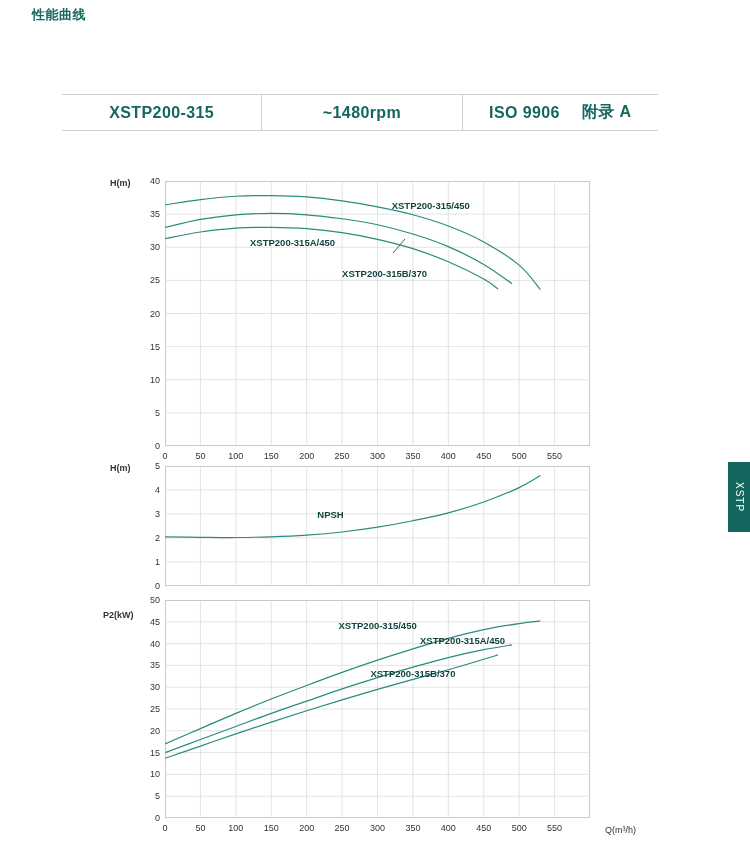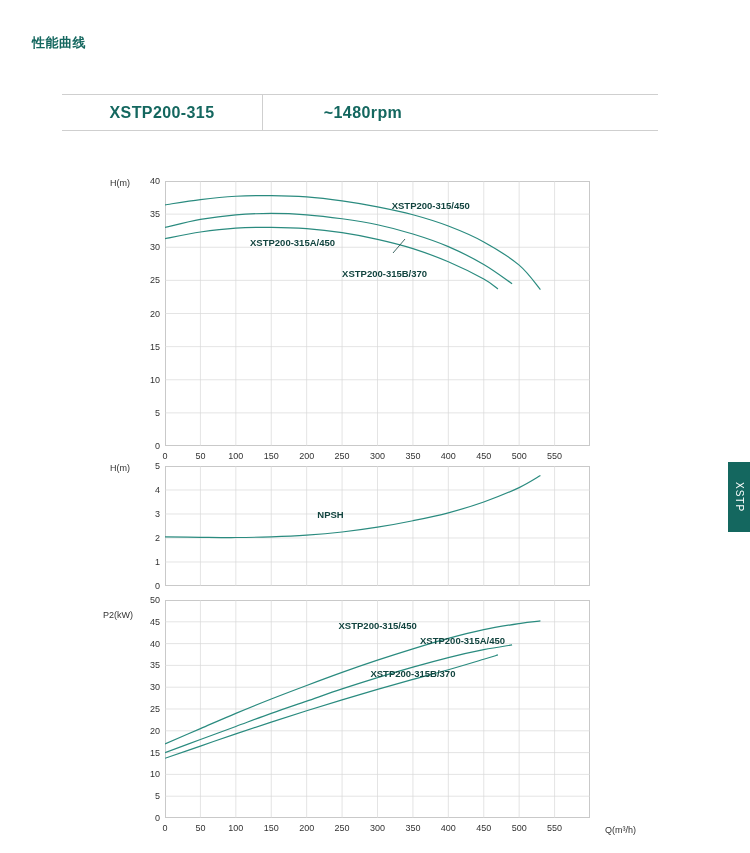--- a/index.html
+++ b/index.html
@@ -5,21 +5,21 @@
   html,body{margin:0;padding:0;}
   body{
     width:750px;height:853px;
     background:#ffffff;
     font-family:"Liberation Sans", sans-serif;
     color:#14675f;
     position:relative;
     overflow:hidden;
   }
   .page-title{
-    position:absolute;left:32px;top:34px;
+    position:absolute;left:32px;top:6px;
     font-size:13px;font-weight:bold;color:#14675f;
     letter-spacing:0.5px;
   }
   
   .hdr{
     position:absolute;left:62px;top:94px;width:596px;height:35px;
     border-top:1px solid #cfcfcf;border-bottom:1px solid #cfcfcf;
     display:flex;align-items:stretch;
   }
   .hdr .cell{
@@ -44,21 +44,21 @@
   .chart{
     position:absolute;
   }
   .plot{
     position:absolute;left:0;top:0;width:100%;height:100%;
     box-sizing:border-box;
     border:1px solid #c9c9c9;
     background:#fff;
   }
   .ylabel{
-    position:absolute;font-size:9px;color:#333;font-weight:normal;
+    position:absolute;font-size:9px;color:#333;font-weight:bold;
     white-space:nowrap;
   }
   .ytick{
     position:absolute;font-size:9px;color:#333;text-align:right;
     width:22px;transform:translateY(-50%);
   }
   .xtick{
     position:absolute;font-size:9px;color:#333;text-align:center;
     width:26px;transform:translateX(-50%);
   }
@@ -72,20 +72,24 @@
   svg{display:block;}
 </style>
 </head>
 <body>
 
 <div class="page-title">性能曲线</div>
 
 <div class="hdr">
   <div class="cell c1">XSTP200-315</div>
   <div class="cell c2">~1480rpm</div>
+  <div class="cell c3">
+    <span>ISO 9906</span>
+    <span>附录 A</span>
+  </div>
 </div>
 
 <div class="side-tab">
   <span>XSTP</span>
 </div>
 
 <div class="chart" id="chart0" style="left:165px;top:181px;width:425px;height:265px;">
   <div class="plot"></div>
   <svg id="svg0" width="425" height="265" style="position:absolute;left:0;top:0;pointer-events:none;">
       <line x1="35.416666666666664" y1="0" x2="35.416666666666664" y2="265" stroke="#d9d9d9" stroke-width="0.7"></line>

